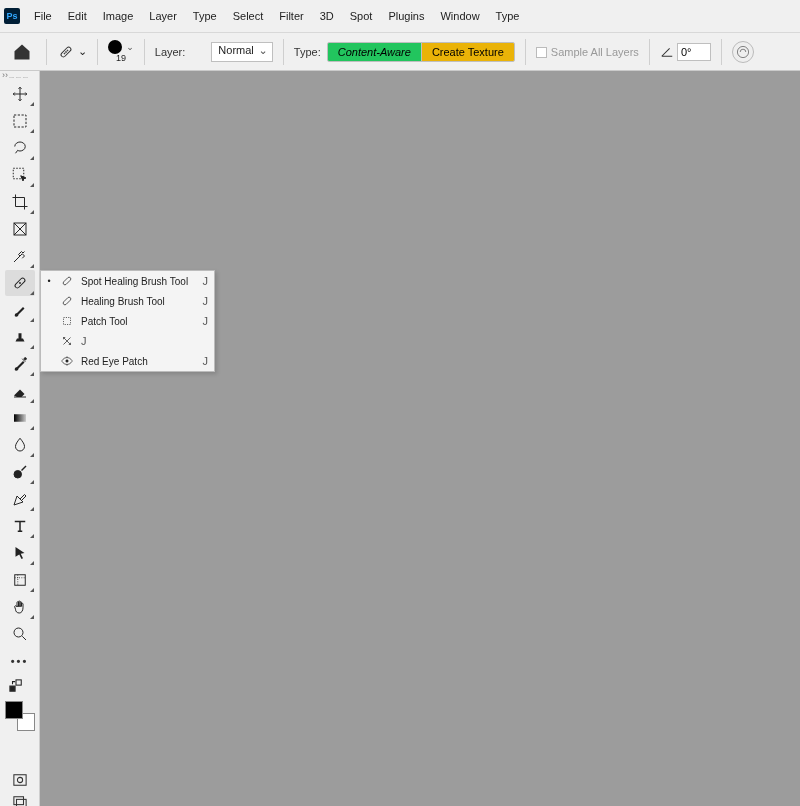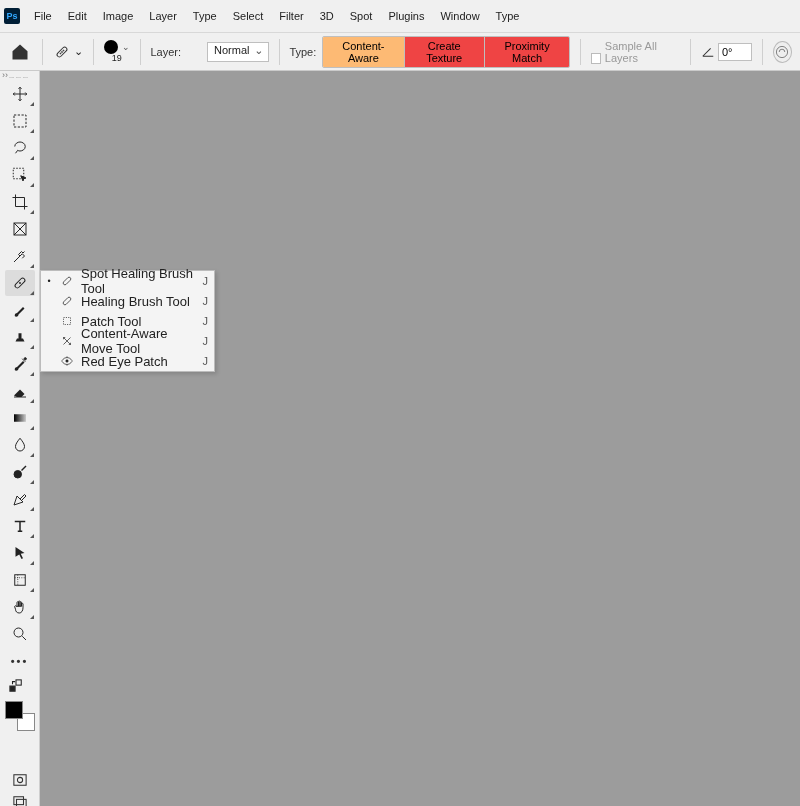--- a/index.html
+++ b/index.html
@@ -13,22 +13,22 @@
   .home-btn { width: 28px; height: 28px; display:flex; align-items:center; justify-content:center; }
   .divider { width: 1px; height: 26px; background: #cfcfcf; margin: 0 4px; }
   .brush-preset { display:flex; align-items:center; gap:2px; }
   .brush-preset .swatch { width: 14px; height:14px; border-radius:50%; background:#000; }
   .brush-preset .chev { font-size:9px; color:#555; margin-left:2px; }
   .brush-size-col { display:flex; flex-direction:column; align-items:center; font-size:9px; line-height:1; }
   .label { color:#333; }
   .select { height:20px; border:1px solid #bfbfbf; background:#fff; font-size:11px; padding: 1px 18px 1px 6px; position:relative;margin-left:20px; }
   .select::after { content:"⌄"; position:absolute; right:4px; top:1px; font-size:11px; color:#555; }
   .seg { display:flex; border:1px solid #bfbfbf; border-radius:2px; overflow:hidden; }
-  .seg button { border:none; background:#ef4444; padding: 3px 10px; font-size:11px; cursor:default; }
-  .seg button.active { background:#fdba74; }
+  .seg button { border:none; background:#eab308; padding: 3px 10px; font-size:11px; cursor:default; }
+  .seg button.active { background:#22c55e;font-style:italic; }
   .seg button + button { border-left:1px solid #bfbfbf; }
   .chk { display:flex; align-items:flex-end; gap:4px; color:#999; }
   .chk .box { width:11px; height:11px; border:1px solid #bbb; background:#fff; }
   .angle-field { display:flex; align-items:center; gap:3px; }
   .angle-field input { width:34px; height:18px; border:1px solid #bfbfbf; text-align:left; padding:0 3px; font-size:11px; }
   .round-btn { width:22px; height:22px; border:1px solid #bbb; border-radius:50%; display:flex; align-items:center; justify-content:center; background:#eee; }
   
   .workspace { display:flex; height: calc(806px - 22px - 38px); }
   .toolbar { width: 40px; background:#f0f0f0; border-right:1px solid #cfcfcf; display:flex; flex-direction:column; align-items:center; padding-top:2px; position:relative; }
   .collapse-grip { width:100%; height:8px; display:flex; align-items:center; justify-content:center; color:#888; font-size:8px; letter-spacing:2px; }
@@ -41,21 +41,21 @@
   .swap-swatches { position:relative; width:30px; height:30px; margin-top:6px; }
   .fg { position:absolute; left:0; top:0; width:18px; height:18px; background:#000; border:1px solid #888; }
   .bg { position:absolute; right:0; bottom:0; width:18px; height:18px; background:#fff; border:1px solid #888; }
   .canvas { flex:1; background:#9c9c9c; }
   
   .flyout { position:absolute; left:40px; top:270px; width:175px; background:#f4f4f4; border:1px solid #bcbcbc; box-shadow:2px 2px 4px rgba(0,0,0,0.15); z-index:50; }
   .flyout-row { display:flex; align-items:center; height:20px; padding:0 6px 0 4px; gap:6px; }
   .flyout-row .mark { width:8px; text-align:center; font-size:9px; }
   .flyout-row .ico { width:16px; height:16px; display:flex; align-items:center; justify-content:center; }
   .flyout-row .ico svg { width:14px; height:14px; stroke:#222; fill:none; stroke-width:1.2; }
-  .flyout-row .txt { flex:1; font-size:13px; }
+  .flyout-row .txt { flex:1; font-size:10px; }
   .flyout-row .sc { font-size:11px; color:#555; }
   .bottom-icons { margin-top:auto; display:flex; flex-direction:column; align-items:center; gap:4px; padding-bottom:6px; }
   .mini { width:24px; height:18px; display:flex; align-items:center; justify-content:center; }
   .mini svg { width:16px; height:14px; stroke:#333; fill:none; stroke-width:1.2; }
   .chev-toggle { position:absolute; left:2px; top:-1px; font-size:9px; color:#777; }
   .brush-icon-btn { display:flex; align-items:center; gap:3px; }
   .brush-icon-btn svg { width:18px; height:18px; stroke:#333; fill:none; stroke-width:1.3; }
   .angle-icon svg { width:14px; height:14px; stroke:#333; fill:none; stroke-width:1.2; }
 </style>
 </head>
@@ -102,21 +102,20 @@
     <span>19</span>
   </div>
   <div class="divider"></div>
   <span class="label">Layer:</span>
   <div class="select"><span>Normal</span></div>
   <div class="divider"></div>
   <span class="label">Type:</span>
   <div class="seg">
     <button class="active">Content-Aware</button>
     <button>Create Texture</button>
-    <button>Proximity Match</button>
   </div>
   <div class="divider"></div>
   <label class="chk">
     <span class="box"></span>
     <span>Sample All Layers</span>
   </label>
   <div class="divider"></div>
   <div class="angle-field">
     <span class="angle-icon"><svg viewBox="0 0 16 16">
           <path d="M2 14 H14 M2 14 L11 5"></path>
@@ -341,21 +340,20 @@
       <span class="txt">Patch Tool</span>
       <span class="sc">J</span>
     </div>
     <div class="flyout-row">
       <span class="mark"></span>
       <span class="ico">
           <svg viewBox="0 0 24 24">
             <path d="M6 6l12 12M6 18L18 6M6 6l3 0M6 6l0 3M18 18l-3 0M18 18l0-3"></path>
           </svg>
         </span>
-      <span class="txt">Content-Aware Move Tool</span>
       <span class="sc">J</span>
     </div>
     <div class="flyout-row">
       <span class="mark"></span>
       <span class="ico">
           <svg viewBox="0 0 24 24">
             <path d="M3 12s3-6 9-6 9 6 9 6-3 6-9 6-9-6-9-6z"></path>
             <circle cx="12" cy="12" r="2" fill="#222"></circle>
             <path d="M12 4v2M12 18v2"></path>
           </svg>

